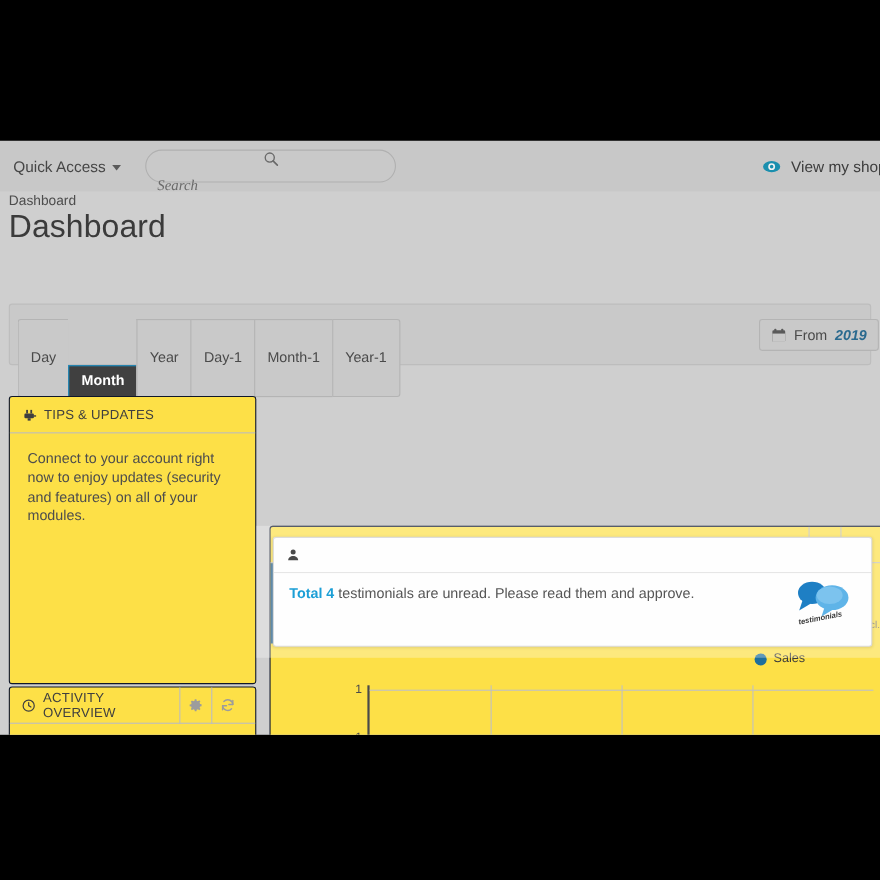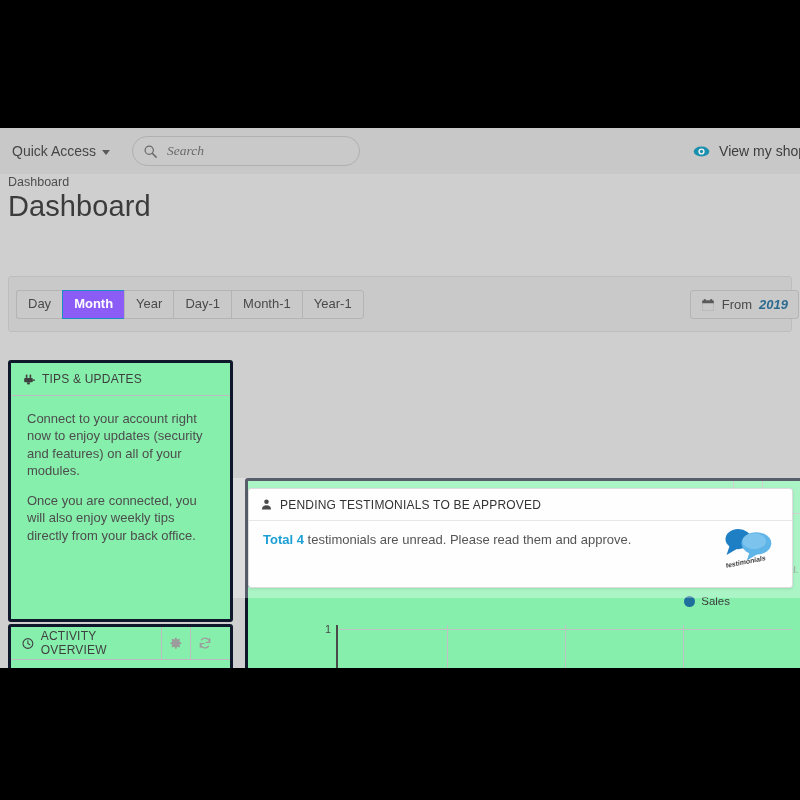--- a/index.html
+++ b/index.html
@@ -52,20 +52,21 @@
   }
   .search-wrap {
     margin-left: 22px;
     width: 228px; height: 30px;
     border: 1px solid #b0b0b0;
     border-radius: 16px;
     background: #c9c9c9;
     display: flex; align-items: center;
     padding: 0 10px;
     gap: 9px;
+    flex-direction: column;
   }
   .search-ico { width: 15px; height: 15px; flex: 0 0 auto; opacity: .75; }
   .search-input {
     border: none; outline: none; background: transparent;
     font-family: "Liberation Serif", serif;
     font-style: italic;
     font-size: 13.5px; color: #555;
     width: 100%;
   }
   .search-input::placeholder { color: #6a6a6a; opacity: 1; }
@@ -111,43 +112,44 @@
     border: 1px solid #b4b4b4;
     border-right-width: 0;
     padding: 5px 11px 6px;
     cursor: pointer;
     line-height: 1.25;
     white-space: nowrap;
   }
   .btn-group .tbtn:first-child { border-radius: 3px 0 0 3px; }
   .btn-group .tbtn:last-child  { border-radius: 0 3px 3px 0; border-right-width: 1px; }
   .btn-group .tbtn.active {
-    background: #8b5cf6;
+    background: #404040;
     color: #fff;
     font-weight: bold;
     border-color: #1a8ec4;
+    margin-top: 42px;
   }
   .date-range {
     position: absolute; right: -8px; top: 13px;
     display: flex; align-items: center; gap: 7px;
     background: #c9c9c9;
     border: 1px solid #b4b4b4;
     border-radius: 3px;
     padding: 6px 10px;
     font-size: 13px; color: #4a4a4a;
     white-space: nowrap;
     cursor: pointer;
   }
   .date-range .hl { color: #2b6a8f; font-weight: bold; font-style: italic; }
   .cal-ico { width: 14px; height: 14px; flex: 0 0 auto; }
 
   
   .panel {
-    background: #86efac;
-    border: 3px solid #0f172a;
+    background: #fde047;
+    border: 1px solid #0f172a;
     border-radius: 3px;
   }
   .panel-head {
     height: 33px;
     display: flex; align-items: center;
     padding: 0 11px;
     border-bottom: 1px solid #bdbdbd;
     font-size: 12px;
     color: #3f3f3f;
     letter-spacing: .2px;
@@ -378,21 +380,20 @@
           <rect x="7" y="3" width="3" height="6" class="ico-dark"></rect>
           <rect x="14" y="3" width="3" height="6" class="ico-dark"></rect>
           <rect x="4" y="9" width="16" height="8" rx="2" class="ico-dark"></rect>
           <rect x="20" y="12" width="4" height="2.4" class="ico-dark"></rect>
           <rect x="9.5" y="17" width="5" height="4" class="ico-dark"></rect>
         </svg>
         <span class="ph-title">TIPS &amp; UPDATES</span>
       </div>
       <div class="tips-body">
         <p>Connect to your account right now to enjoy updates (security and features) on all of your modules.</p>
-        <p>Once you are connected, you will also enjoy weekly tips directly from your back office.</p>
       </div>
     </div>
 
     <div id="activity-panel" class="panel">
       <div class="panel-head">
         <svg width="13" height="13" viewBox="0 0 24 24">
           <circle cx="12" cy="12" r="10" fill="none" stroke="#3f3f3f" stroke-width="2.2"></circle>
           <path d="M12 6.5V12l4 2.4" fill="none" stroke="#3f3f3f" stroke-width="2.2" stroke-linecap="round"></path>
         </svg>
         <span class="ph-title">ACTIVITY OVERVIEW</span>
@@ -495,21 +496,20 @@
     </div>
 
     <div id="spotlight"></div>
 
     <div id="testimonials-panel">
       <div class="panel-head">
         <svg width="13" height="13" viewBox="0 0 24 24">
           <circle cx="12" cy="7" r="4.2" fill="#4a4a4a"></circle>
           <path d="M3.6 21c0-4.7 3.8-7.4 8.4-7.4s8.4 2.7 8.4 7.4Z" fill="#4a4a4a"></path>
         </svg>
-        <span class="ph-title">PENDING TESTIMONIALS TO BE APPROVED</span>
       </div>
       <div class="test-body">
         <div>
           <span class="strong-link">Total 4</span><span> testimonials are unread. Please read them and approve.</span>
         </div>
 
         <svg class="test-logo" viewBox="0 0 120 86">
           <ellipse cx="38" cy="30" rx="24" ry="19" fill="#1e7fc4"></ellipse>
           <path d="M22 42 L16 60 L36 48 Z" fill="#1e7fc4"></path>
           <ellipse cx="72" cy="38" rx="28" ry="21" fill="#5fb4e8"></ellipse>

